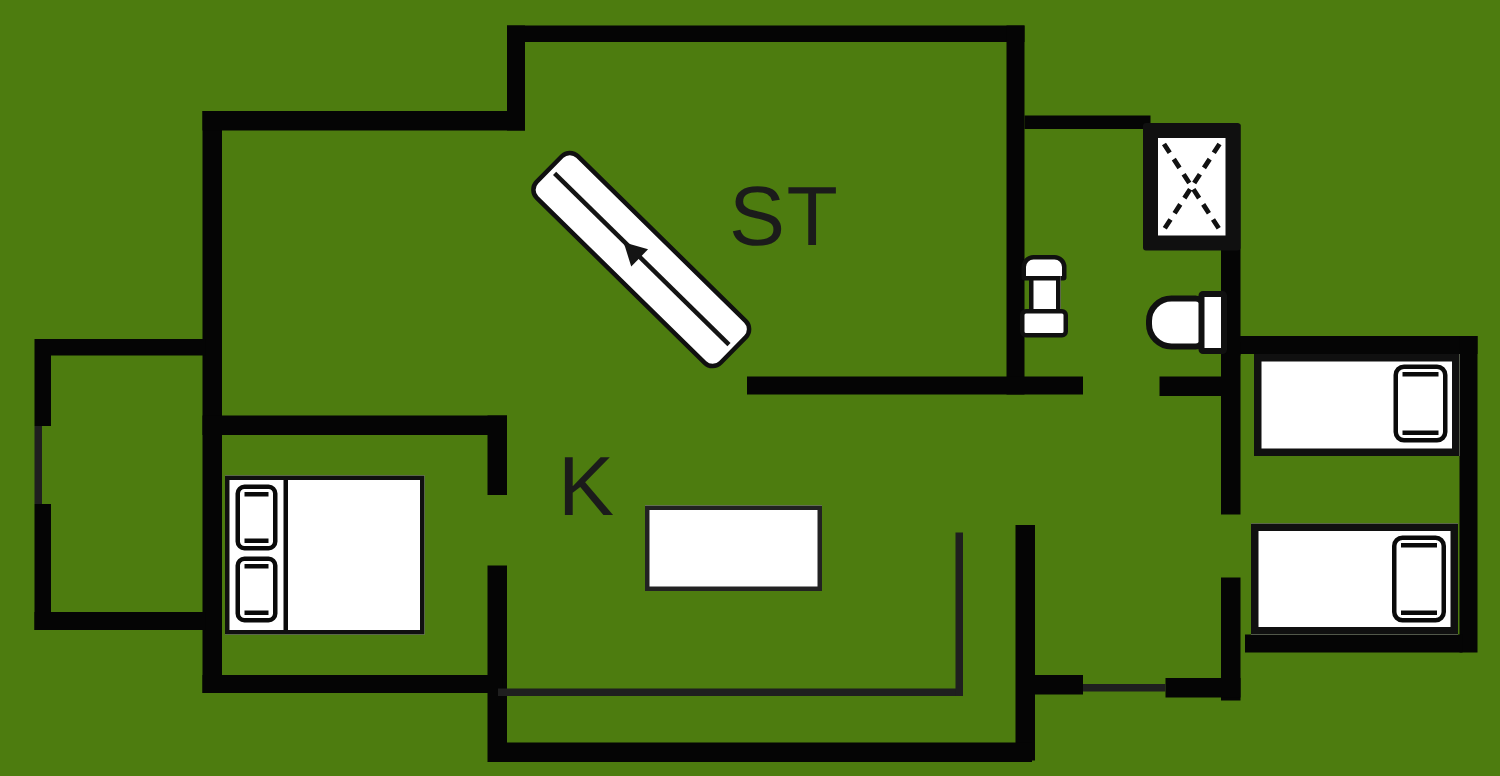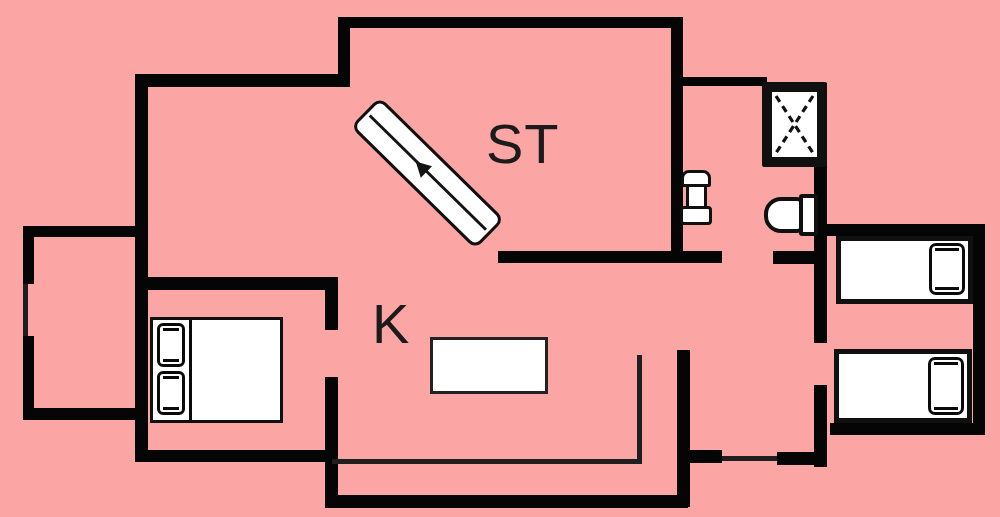--- a/index.html
+++ b/index.html
@@ -14,21 +14,21 @@
   .stair-line{position:absolute;left:3px;right:3px;top:50%;height:3px;margin-top:-2px;background:#141414;}
   .stair-arrow{position:absolute;left:40%;top:50%;width:0;height:0;margin-top:-8px;
                border-top:8px solid transparent;border-bottom:8px solid transparent;
                border-right:15px solid #141414;}
   .shower svg{display:block;}
   .label{position:absolute;color:#1b1b1b;line-height:1;letter-spacing:1px;}
 </style>
 </head>
 <body>
 
-<div class="plan" style="--wall: #050505; --line: #1f1f1f; background: #fca5a5;">
+<div class="plan" style="--wall: #050505; --line: #1f1f1f; background: #4d7c0f;">
 
   <div id="walls">
       <div class="wall" style="left: 135px; top: 74px; width: 13px; height: 388px;"></div>
       <div class="wall" style="left: 135px; top: 74px; width: 215px; height: 13px;"></div>
       <div class="wall" style="left: 338px; top: 17px; width: 12px; height: 70px;"></div>
       <div class="wall" style="left: 338px; top: 17px; width: 345px; height: 11px;"></div>
       <div class="wall" style="left: 671px; top: 17px; width: 12px; height: 246px;"></div>
       <div class="wall" style="left: 498px; top: 251px; width: 224px; height: 12px;"></div>
       <div class="wall" style="left: 683px; top: 77px; width: 84px; height: 9px;"></div>
       <div class="wall" style="left: 814px; top: 83px; width: 13px; height: 154px;"></div>

